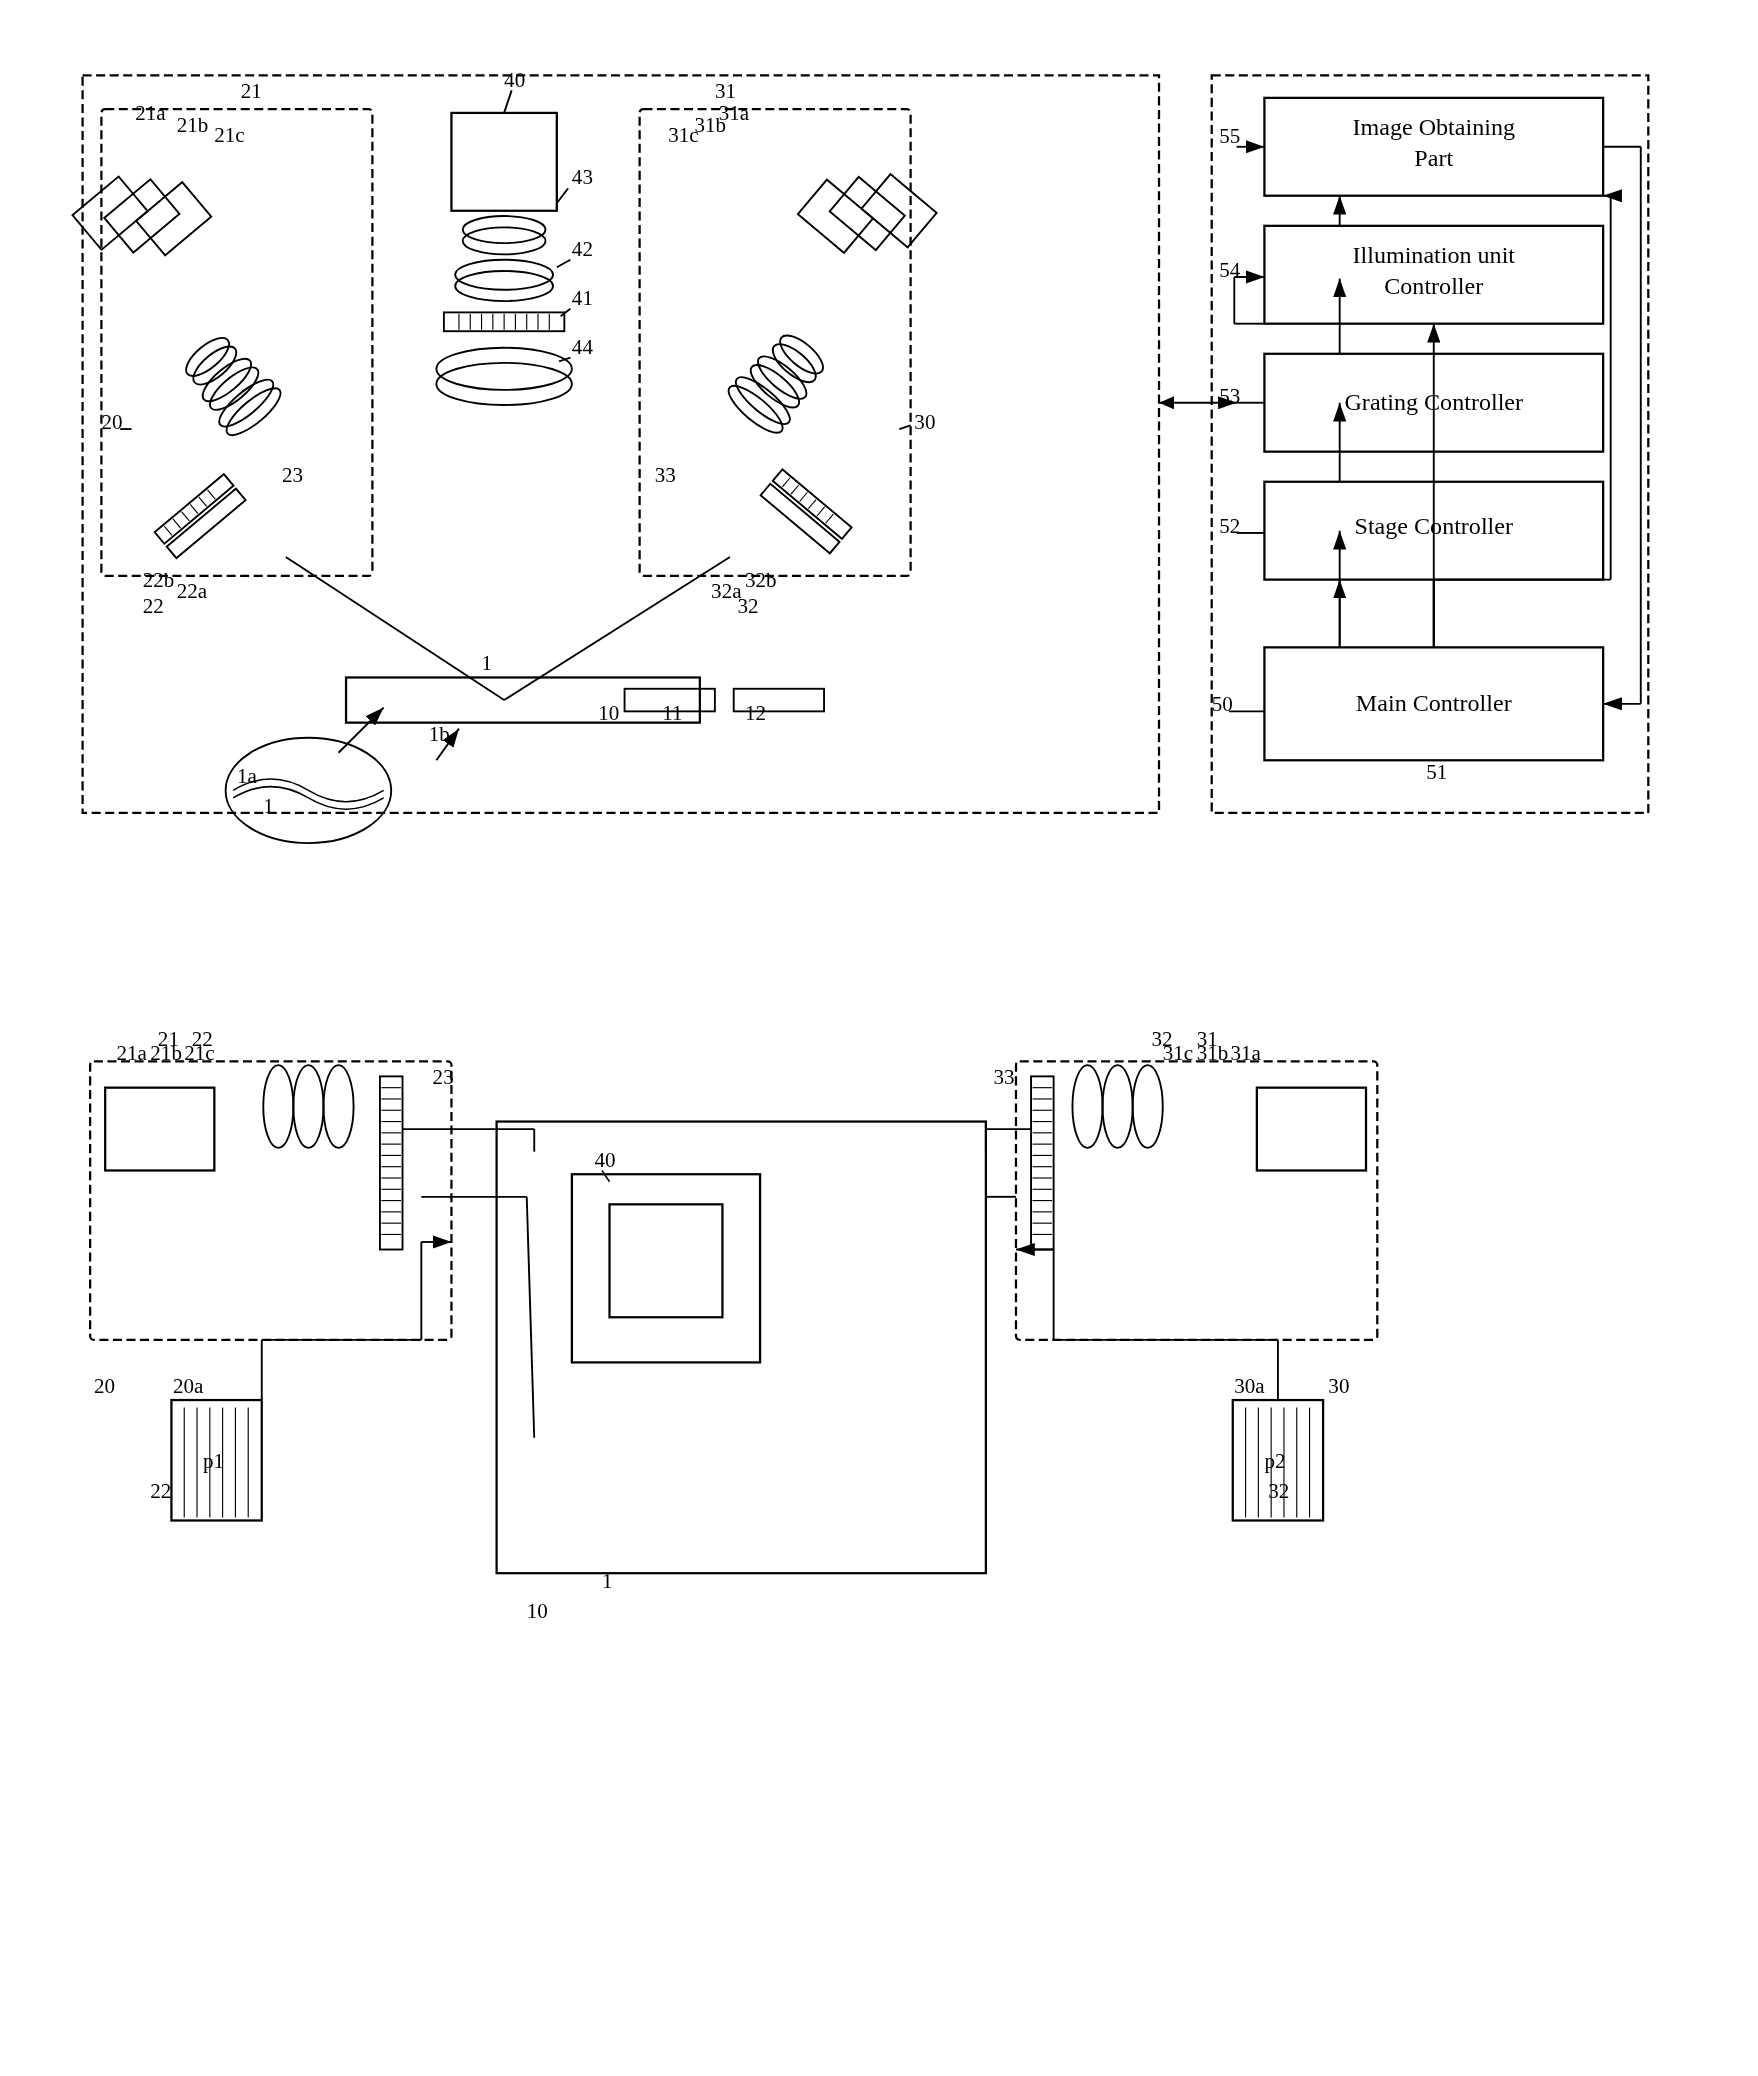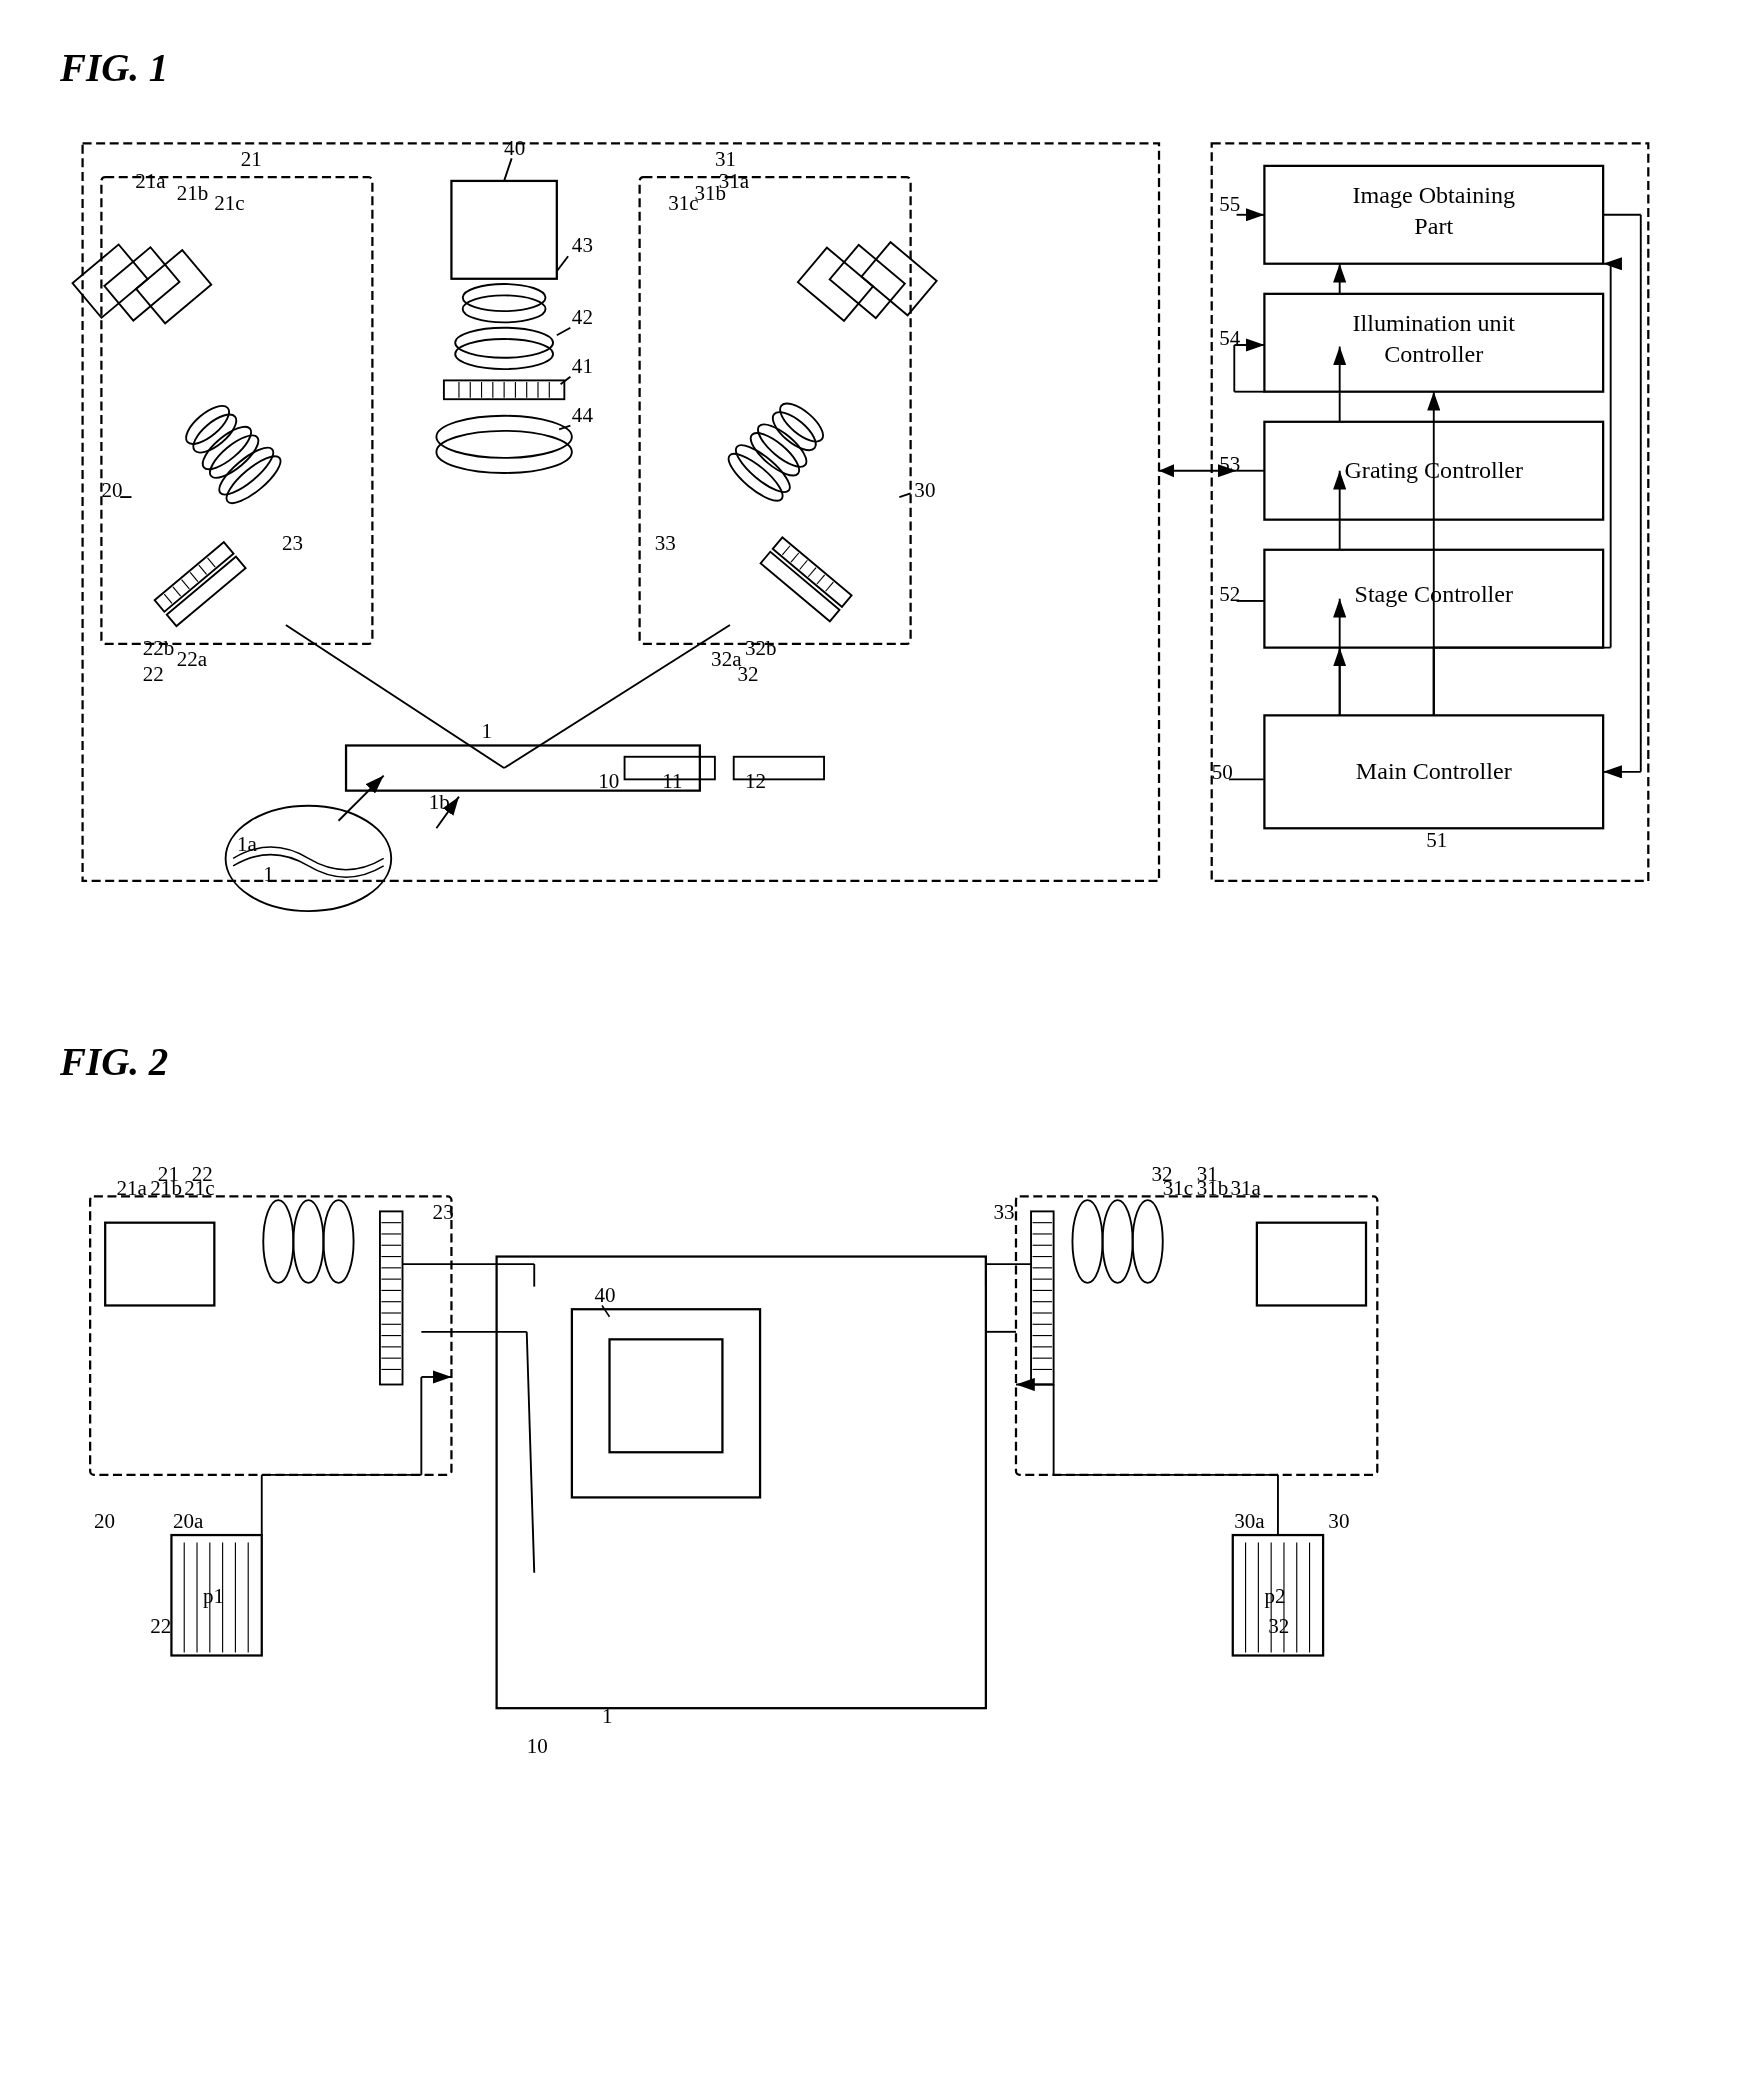--- a/index.html
+++ b/index.html
@@ -74,21 +74,20 @@
       stroke: #000;
       stroke-width: 2.5;
       fill: none;
     }
   </style>
 </head>
 <body>
 
 <div class="page-container">
 
-  <div class="fig-label">FIG. 1</div>
 
   <div class="fig1-container">
     <svg width="1641" height="866" viewBox="0 0 2180 1150">
       <defs>
         <marker id="arrowhead" markerWidth="10" markerHeight="7" refX="10" refY="3.5" orient="auto">
           <polygon points="0 0, 10 3.5, 0 7" fill="#000"></polygon>
         </marker>
         <marker id="arrowhead-start" markerWidth="10" markerHeight="7" refX="0" refY="3.5" orient="auto">
           <polygon points="10 0, 0 3.5, 10 7" fill="#000"></polygon>
         </marker>
@@ -307,21 +306,20 @@
       <line x1="1560" y1="308" x2="1600" y2="308" stroke="#000" stroke-width="2.5" marker-end="url(#arrowhead)"></line>
 
       <line x1="1700" y1="800" x2="1700" y2="645" stroke="#000" stroke-width="2.5" marker-end="url(#arrowhead)"></line>
       <line x1="1700" y1="580" x2="1700" y2="475" stroke="#000" stroke-width="2.5" marker-end="url(#arrowhead)"></line>
       <line x1="1700" y1="410" x2="1700" y2="310" stroke="#000" stroke-width="2.5" marker-end="url(#arrowhead)"></line>
       <line x1="1700" y1="240" x2="1700" y2="200" stroke="#000" stroke-width="2.5" marker-end="url(#arrowhead)"></line>
 
     </svg>
   </div>
 
-  <div class="fig-label">FIG. 2</div>
 
   <div class="fig2-container">
     <svg width="1641" height="828" viewBox="0 0 2180 1100">
       <defs>
         <marker id="arr2" markerWidth="10" markerHeight="7" refX="10" refY="3.5" orient="auto">
           <polygon points="0 0, 10 3.5, 0 7" fill="#000"></polygon>
         </marker>
         <marker id="arr2-start" markerWidth="10" markerHeight="7" refX="0" refY="3.5" orient="auto">
           <polygon points="10 0, 0 3.5, 10 7" fill="#000"></polygon>
         </marker>

